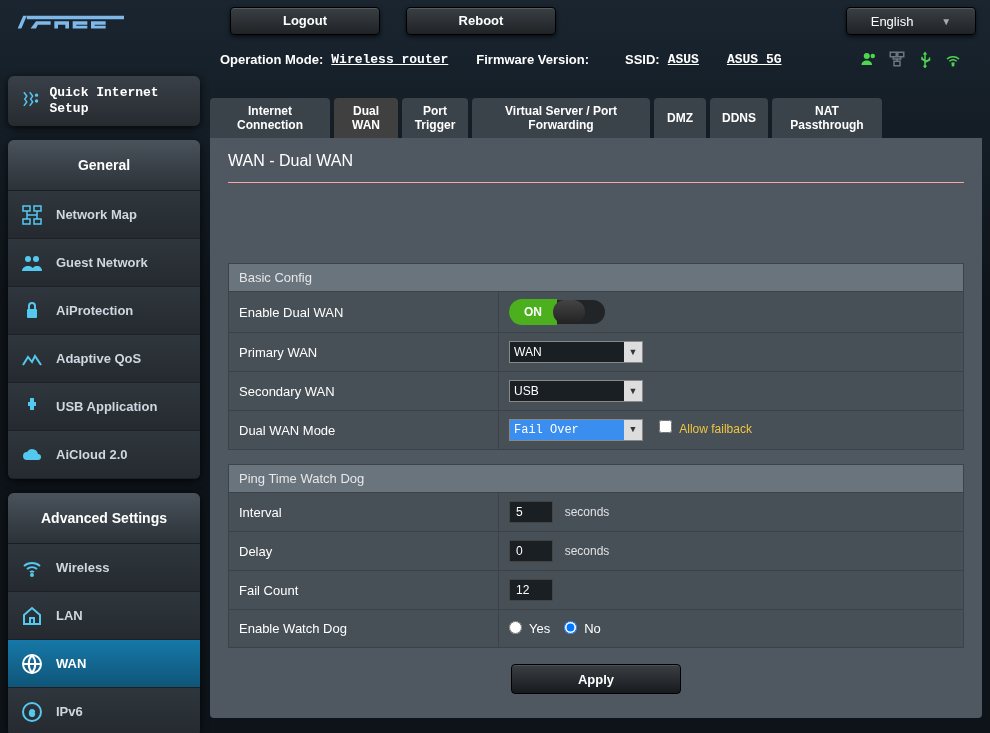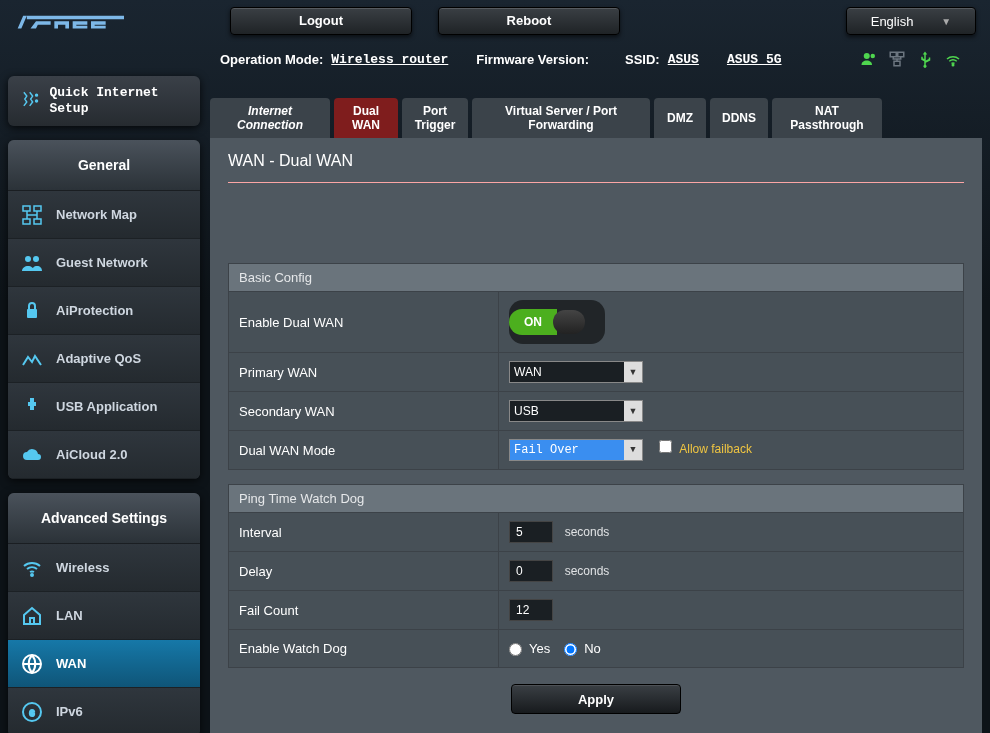--- a/index.html
+++ b/index.html
@@ -22,21 +22,21 @@
   width: 200px;
   padding: 8px 0 0 6px;
 }
 .logo svg { height: 22px; fill: #7db8e8; }
 .top-buttons {
   display: flex;
   gap: 26px;
   margin-left: 22px;
 }
 .top-btn {
-  width: 182px;
+  width: 150px;
   height: 28px;
   background: linear-gradient(to bottom, #3a3f44 0%, #1f2326 100%);
   border: 1px solid #000;
   border-radius: 4px;
   color: #fff;
   font-size: 13px;
   font-weight: bold;
   text-align: center;
   line-height: 26px;
   box-shadow: inset 0 1px 0 rgba(255,255,255,0.15), 0 2px 4px rgba(0,0,0,0.6);
@@ -156,22 +156,22 @@
   font-size: 12px;
   font-weight: bold;
   text-align: center;
   display: flex;
   align-items: center;
   justify-content: center;
   padding: 0 12px;
   border-radius: 4px 4px 0 0;
   line-height: 1.2;
 }
-.tab.active { background: #7f1d1d; }
-.tab.t0 { width: 120px; font-style: italic; }
+.tab.active { background: #404040; }
+.tab.t0 { width: 120px; }
 .tab.t1 { width: 64px; }
 .tab.t2 { width: 66px; }
 .tab.t3 { width: 178px; }
 .tab.t4 { width: 52px; }
 .tab.t5 { width: 58px; }
 .tab.t6 { width: 110px; }
 
 .panel {
   background: #4f5860;
   border-radius: 0 0 4px 4px;
@@ -201,21 +201,21 @@
 .cfg-table td {
   border: 1px solid #3c4248;
   padding: 8px 10px;
   font-size: 13px;
   color: #fff;
   height: 38px;
 }
 .cfg-table td.lbl { width: 270px; }
 .toggle {
   width: 96px;
-  height: 44px;
+  height: 24px;
   background: #212528;
   border-radius: 14px;
   display: flex;
   align-items: center;
   position: relative;
 }
 .toggle .on {
   width: 48px;
   height: 26px;
   background: #4caf1e;
@@ -266,21 +266,21 @@
   height: 22px;
   background: #1a1f23;
   border: 1px solid #444;
   color: #fff;
   font-size: 12px;
   padding: 0 6px;
 }
 .unit { font-size: 12px; margin-left: 8px; color: #e0e2e4; }
 .chk { margin-left: 12px; }
 .chklbl { color: #f0c541; font-size: 12px; margin-left: 4px; }
-.radio-row { font-size: 13px; display: flex; align-items: flex-end; gap: 4px; }
+.radio-row { font-size: 13px; display: flex; align-items: flex-start; gap: 4px; }
 .radio-row input { margin: 0 3px 0 0; }
 .radio-row span { margin-right: 10px; }
 .apply-wrap { text-align: center; margin-top: 16px; }
 .apply-btn {
   width: 170px;
   height: 30px;
   background: linear-gradient(to bottom, #3a3f44 0%, #171a1d 100%);
   border: 1px solid #000;
   border-radius: 4px;
   color: #fff;

